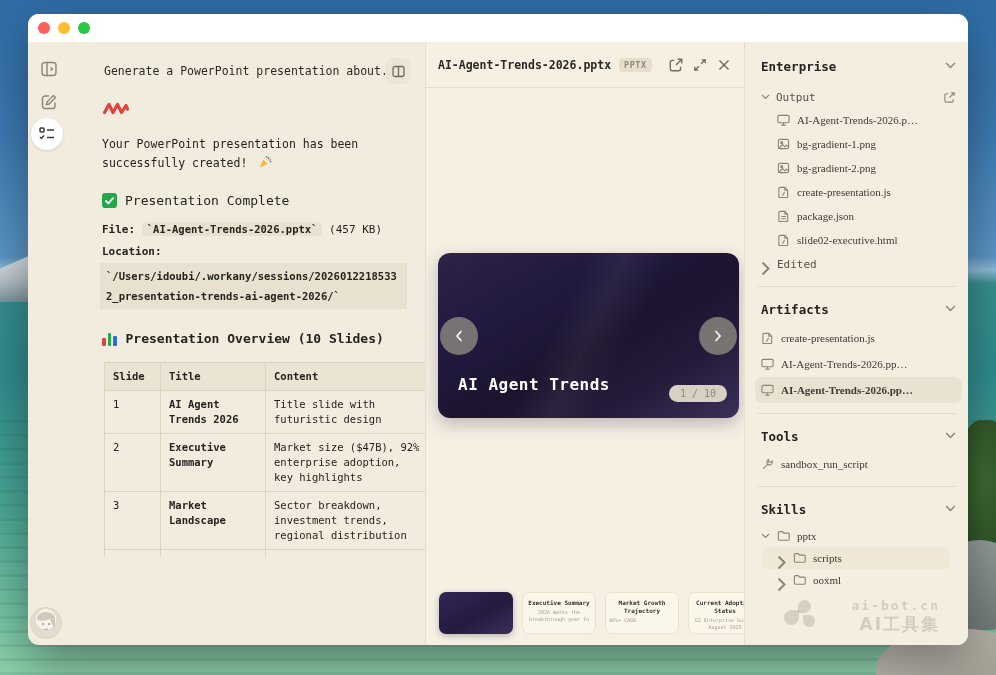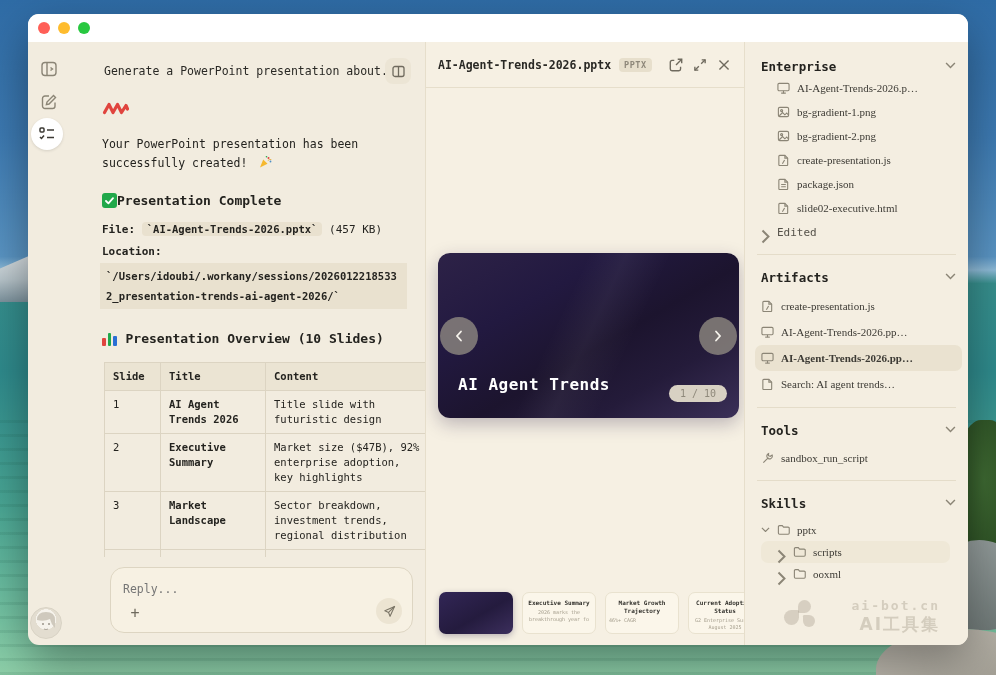--- a/index.html
+++ b/index.html
@@ -28,21 +28,21 @@
   .avatar { position:absolute; left:2px; bottom:6px; width:32px; height:32px; border-radius:50%; background:radial-gradient(circle at 50% 38%,#f6f3ec 0 42%,#e3ddd0 43% 100%); border:1px solid #d8d2c4; overflow:hidden; }
   .avatar svg { display:block; }
 
   
   .chat { position:absolute; left:54px; top:0; width:343px; bottom:0; }
   .chat-head { display:flex; align-items:center; padding:16px 14px 0 22px; }
   .chat-head-title { flex:1; font-size:11.5px; color:#2a2925; white-space:nowrap; overflow:hidden; }
   .split-btn { width:26px; height:26px; border-radius:8px; background:#ece5d5; display:flex; align-items:center; justify-content:center; color:#6f6a5e; cursor:pointer; flex:none; }
   .squiggle { margin:16px 0 0 20px; }
   .chat-msg { margin:18px 20px 0 20px; font-size:11.5px; line-height:19px; }
-  .h-complete { display:flex; align-items:center; margin:20px 0 0 20px; font-size:13px; font-weight:bold; }
+  .h-complete { display:flex; align-items:center; gap:8px; margin:20px 0 0 20px; font-size:13px; font-weight:normal; }
   .check-box { width:15px; height:15px; border-radius:3px; background:#21a84a; display:flex; align-items:center; justify-content:center; }
   .file-row { margin:15px 0 0 20px; font-size:11px; }
   .lbl-b { font-weight:bold; }
   .icode { background:#e9e1cf; padding:1px 5px; border-radius:4px; font-weight:bold; font-size:10.5px; }
   .loc-lbl { margin:9px 0 0 20px; font-size:11px; font-weight:bold; }
   .code-block { margin:5px 18px 0 18px; background:#e9e1cf; border-radius:0; padding:3px 6px; font-size:10.5px; font-weight:bold; line-height:20px; word-break:break-all; }
   .h-overview { display:flex; align-items:center; gap:9px; margin:22px 0 0 20px; font-size:13px; font-weight:bold; }
   .chart-icn { display:flex; align-items:flex-end; gap:2px; height:15px; }
   .chart-icn i { display:block; width:3.5px; border-radius:1px; }
 
@@ -243,30 +243,20 @@
           </tr>
           <tr>
             <td>4</td>
             <td class="t-title">Enterprise</td>
             <td>Adoption timeline, ROI</td>
           </tr>
         </tbody>
           </table>
       </div>
 
-      <div class="reply-box">
-        <input class="reply-input" placeholder="Reply..." style="">
-        <span class="reply-plus">+</span>
-        <span class="send-btn">
-          <svg width="13" height="13" viewBox="0 0 14 14" fill="none" stroke="currentColor" stroke-width="1.2" stroke-linejoin="round">
-              <path d="M12.5 1.5 L2 6.2 L6 8 L7.6 12.2 Z"></path>
-              <line x1="12.5" y1="1.5" x2="6" y2="8"></line>
-            </svg>
-        </span>
-      </div>
     </div>
 
     <div class="preview">
       <div class="pv-head">
         <span class="pv-title">AI-Agent-Trends-2026.pptx</span>
         <span class="pv-badge">PPTX</span>
         <span class="pv-spacer"></span>
         <span class="pv-icn">
           <svg viewBox="0 0 14 14" fill="none" stroke="currentColor" stroke-width="1.2">
               <path d="M5.5 3 H3.5 A1.5 1.5 0 0 0 2 4.5 v6 A1.5 1.5 0 0 0 3.5 12 h6 A1.5 1.5 0 0 0 11 10.5 V8.5"></path>
@@ -328,20 +318,36 @@
       <div class="rp-h">
         <span>Enterprise</span>
           <span class="sp"></span>
         <span class="chev">
             <svg viewBox="0 0 10 6" fill="none" stroke="currentColor" stroke-width="1.3">
               <polyline points="1,1 5,5 9,1"></polyline>
             </svg>
           </span>
       </div>
 
+      <div class="out-head">
+        <span class="chev-sm">
+            <svg viewBox="0 0 10 6" fill="none" stroke="currentColor" stroke-width="1.3">
+              <polyline points="1,1 5,5 9,1"></polyline>
+            </svg>
+          </span>
+        <span>Output</span>
+          <span class="sp"></span>
+        <span class="chev" style="width:13px;height:13px">
+            <svg viewBox="0 0 14 14" fill="none" stroke="currentColor" stroke-width="1.2">
+              <path d="M5.5 3 H3.5 A1.5 1.5 0 0 0 2 4.5 v6 A1.5 1.5 0 0 0 3.5 12 h6 A1.5 1.5 0 0 0 11 10.5 V8.5"></path>
+              <polyline points="8.5,2 12,2 12,5.5"></polyline>
+              <line x1="12" y1="2" x2="7" y2="7"></line>
+            </svg>
+          </span>
+      </div>
 
       <div class="rp-row ind-1">
         <span class="ficon">
             <svg viewBox="0 0 14 13" fill="none" stroke="currentColor" stroke-width="1.2">
               <rect x="1" y="1.5" width="12" height="8" rx="1.3"></rect>
               <line x1="4.5" y1="12" x2="9.5" y2="12"></line>
               <line x1="7" y1="9.5" x2="7" y2="12"></line>
             </svg>
           </span>
         <span class="fname">AI-Agent-Trends-2026.p…</span>
@@ -442,29 +448,20 @@
       </div>
       <div class="rp-row sel-row" style="height:26px;padding:0 6px;margin:0 -6px">
         <span class="ficon">
             <svg viewBox="0 0 14 13" fill="none" stroke="currentColor" stroke-width="1.2">
               <rect x="1" y="1.5" width="12" height="8" rx="1.3"></rect>
               <line x1="4.5" y1="12" x2="9.5" y2="12"></line>
               <line x1="7" y1="9.5" x2="7" y2="12"></line>
             </svg>
           </span>
         <span class="fname" style="font-weight:bold">AI-Agent-Trends-2026.pp…</span>
-      </div>
-      <div class="rp-row" style="height:26px">
-        <span class="ficon">
-            <svg viewBox="0 0 14 13" fill="none" stroke="currentColor" stroke-width="1.2">
-              <path d="M3 1.5 h5.5 L11.5 4.5 v7 a1 1 0 0 1 -1 1 h-7.5 a1 1 0 0 1 -1 -1 v-9 a1 1 0 0 1 1 -1 Z"></path>
-              <path d="M8.5 1.5 V4.5 H11.5"></path>
-            </svg>
-          </span>
-        <span class="fname">Search: AI agent trends…</span>
       </div>
 
       <div class="rp-div"></div>
 
       <div class="rp-h">
         <span>Tools</span>
           <span class="sp"></span>
         <span class="chev">
             <svg viewBox="0 0 10 6" fill="none" stroke="currentColor" stroke-width="1.3">
               <polyline points="1,1 5,5 9,1"></polyline>

